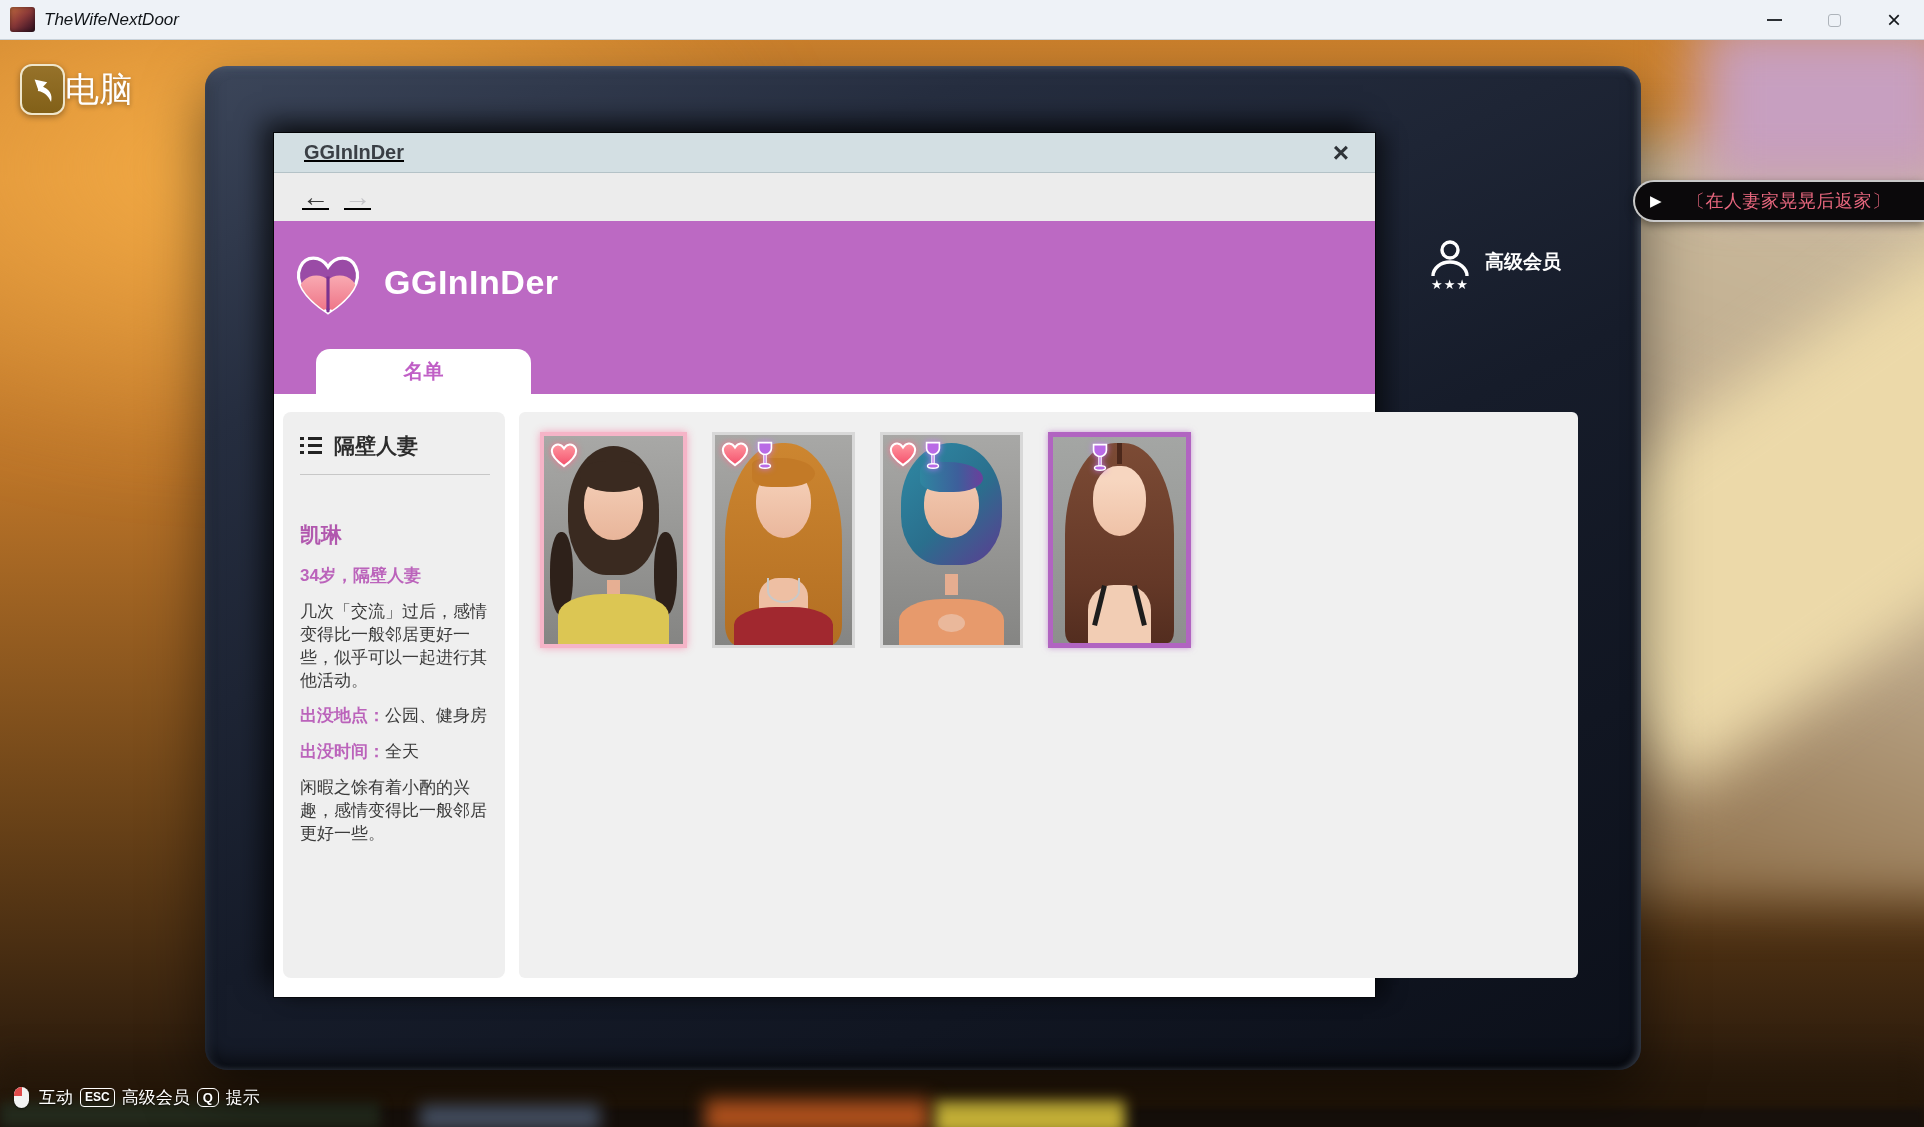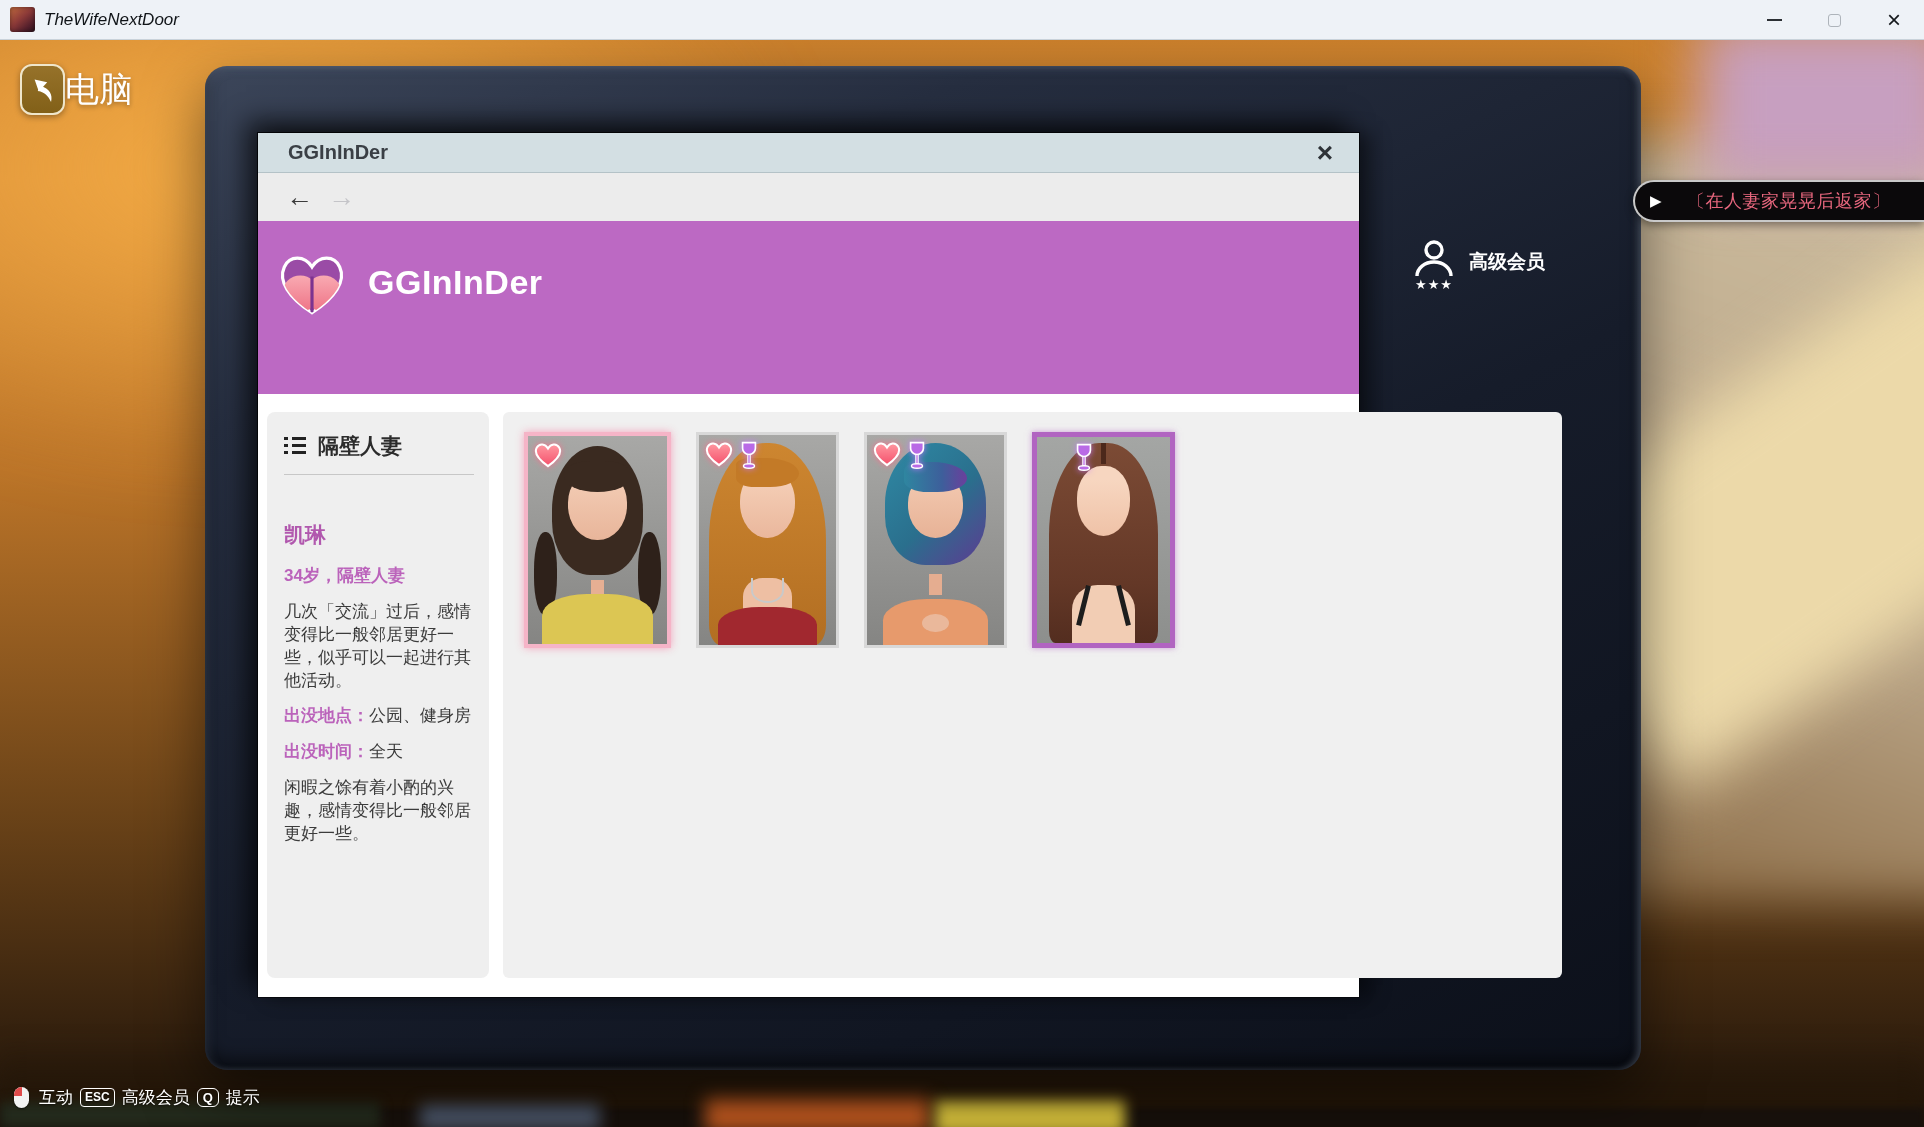--- a/index.html
+++ b/index.html
@@ -33,21 +33,21 @@
 
   
   .hud-back { position:absolute; left:20px; top:64px; display:flex; align-items:center; z-index:30; }
   .back-btn { width:45px; height:51px; border-radius:12px; background:linear-gradient(180deg,#96722a 0%,#826018 100%); border:2px solid #efe6cb; box-shadow:0 2px 6px rgba(0,0,0,.35); display:flex; align-items:center; justify-content:center; }
   .back-label { font-size:34px; color:#ffffff; text-shadow:0 2px 5px rgba(0,0,0,.35); }
 
   
   .monitor { position:absolute; left:205px; top:66px; width:1436px; height:1004px; border-radius:22px; z-index:20;
     background:linear-gradient(155deg,#3c465a 0%,#262e40 22%,#161c2a 55%,#0c101a 100%);
     box-shadow:0 24px 60px rgba(0,0,0,.5), inset -4px 0 6px rgba(150,162,185,.30), inset 4px 4px 10px rgba(130,145,170,.18), inset 0 -10px 18px rgba(0,0,0,.6); }
-  .screen { position:absolute; left:53px; top:67px; width:1101px; height:864px; background:#ffffff; box-shadow:-12px -12px 24px rgba(0,0,0,.65), 12px 0 18px rgba(0,0,0,.45), 0 0 0 1px #090c12; display:flex; flex-direction:column; }
+  .screen { position:absolute; left:69px; top:67px; width:1101px; height:864px; background:#ffffff; box-shadow:-12px -12px 24px rgba(0,0,0,.65), 12px 0 18px rgba(0,0,0,.45), 0 0 0 1px #090c12; display:flex; flex-direction:column;text-decoration:underline; }
 
   
   .app-titlebar { height:40px; background:#d3dfe3; border-bottom:1px solid #b4c2c7; position:relative; display:flex; align-items:center; padding-left:30px; }
   .app-title { font-size:20px; font-weight:bold; color:#3a3f45; }
   .app-close { position:absolute; right:14px; top:0; width:40px; height:40px; display:flex; align-items:center; justify-content:center; font-size:28px; font-weight:bold; color:#2e3338; }
 
   .app-navbar { height:48px; background:#ececec; display:flex; align-items:center; padding-left:28px; }
   .nav-arrow { font-size:27px; font-weight:bold; width:42px; }
   .nav-back { color:#3b3b3b; }
   .nav-fwd { color:#c4c4c8; }
@@ -226,20 +226,23 @@
           <div class="member-stars">★★★</div>
           <div class="member-label">高级会员</div>
         </div>
         <div class="progress">
           <div class="progress-fill"></div>
           <div class="progress-star">
               <span>★</span>
             </div>
         </div>
 
+        <div class="tab">
+            <span>名单</span>
+          </div>
       </div>
 
       <div class="app-content">
 
         <aside class="sidebar">
           <div class="side-head">
             <div class="list-icon">
                 <i></i>
                 <i></i>
                 <i></i>

